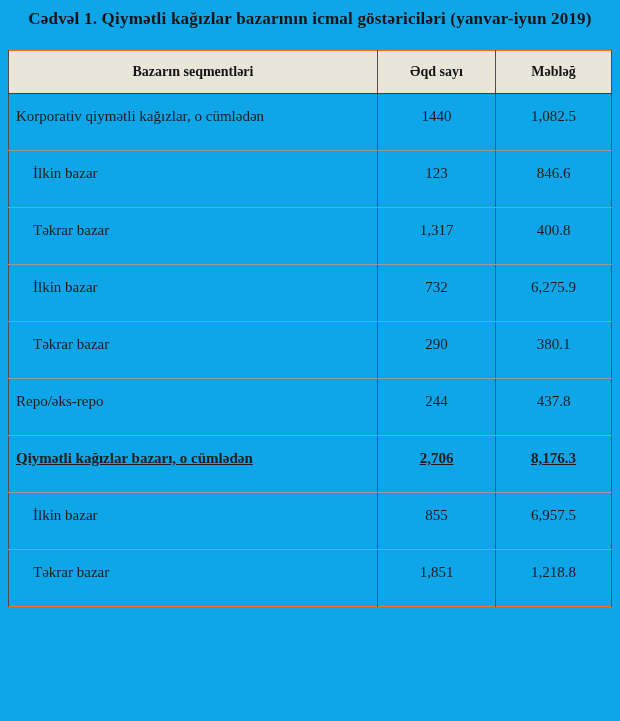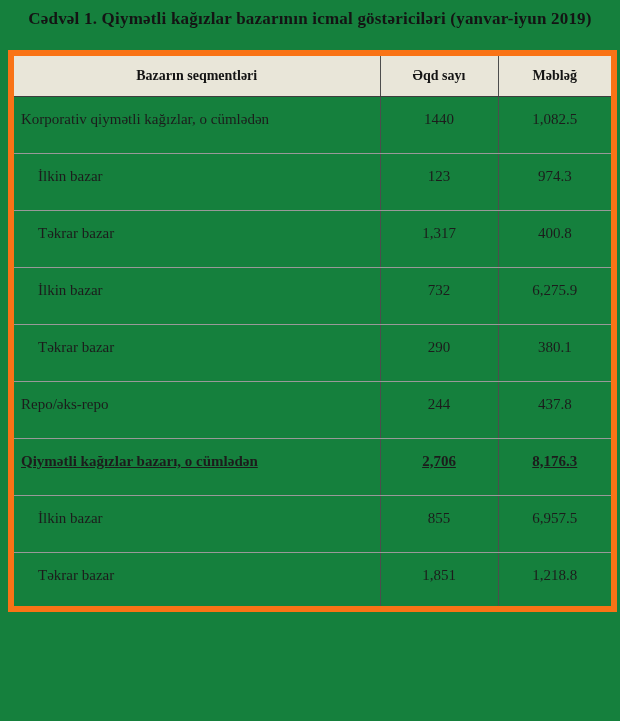--- a/index.html
+++ b/index.html
@@ -4,21 +4,21 @@
 <style>
   html, body {
     margin: 0;
     padding: 0;
     background: #ffffff;
   }
   .page {
     position: relative;
     width: 620px;
     height: 721px;
-    background: #15803d;
+    background: #0ea5e9;
     font-family: "Liberation Serif", "DejaVu Serif", serif;
     color: #1c1c1c;
     overflow: hidden;
   }
   .doc-title {
     margin: 0;
     padding-top: 9px;
     text-align: center;
     font-size: 17px;
     font-weight: bold;
@@ -37,21 +37,21 @@
     table-layout: fixed;
     margin-left: 8px;
     margin-top: 4px;
     width: 603px;
   }
   col.c-segment { width: 369px; }
   col.c-deals   { width: 118px; }
   col.c-amount  { width: 116px; }
 
   table.report {
-    border: 6px solid #f97316;
+    border: 1px solid #f97316;
     margin-top: 21px;
   }
   table.report th,
   table.report td {
     border-left: 1px solid #4d4d4d;
     border-right: 1px solid #4d4d4d;
     box-sizing: border-box;
   }
   
   table.report thead th {
@@ -113,21 +113,21 @@
     </thead>
     <tbody>
       <tr class="r-main">
         <td class="cell-segment">Korporativ qiymətli kağızlar, o cümlədən</td>
         <td class="cell-num">1440</td>
         <td class="cell-num">1,082.5</td>
       </tr>
       <tr class="r-sub">
         <td class="cell-segment">İlkin bazar</td>
         <td class="cell-num">123</td>
-        <td class="cell-num">974.3</td>
+        <td class="cell-num">846.6</td>
       </tr>
       <tr class="r-sub">
         <td class="cell-segment">Təkrar bazar</td>
         <td class="cell-num">1,317</td>
         <td class="cell-num">400.8</td>
       </tr>
       <tr class="r-sub">
         <td class="cell-segment">İlkin bazar</td>
         <td class="cell-num">732</td>
         <td class="cell-num">6,275.9</td>

